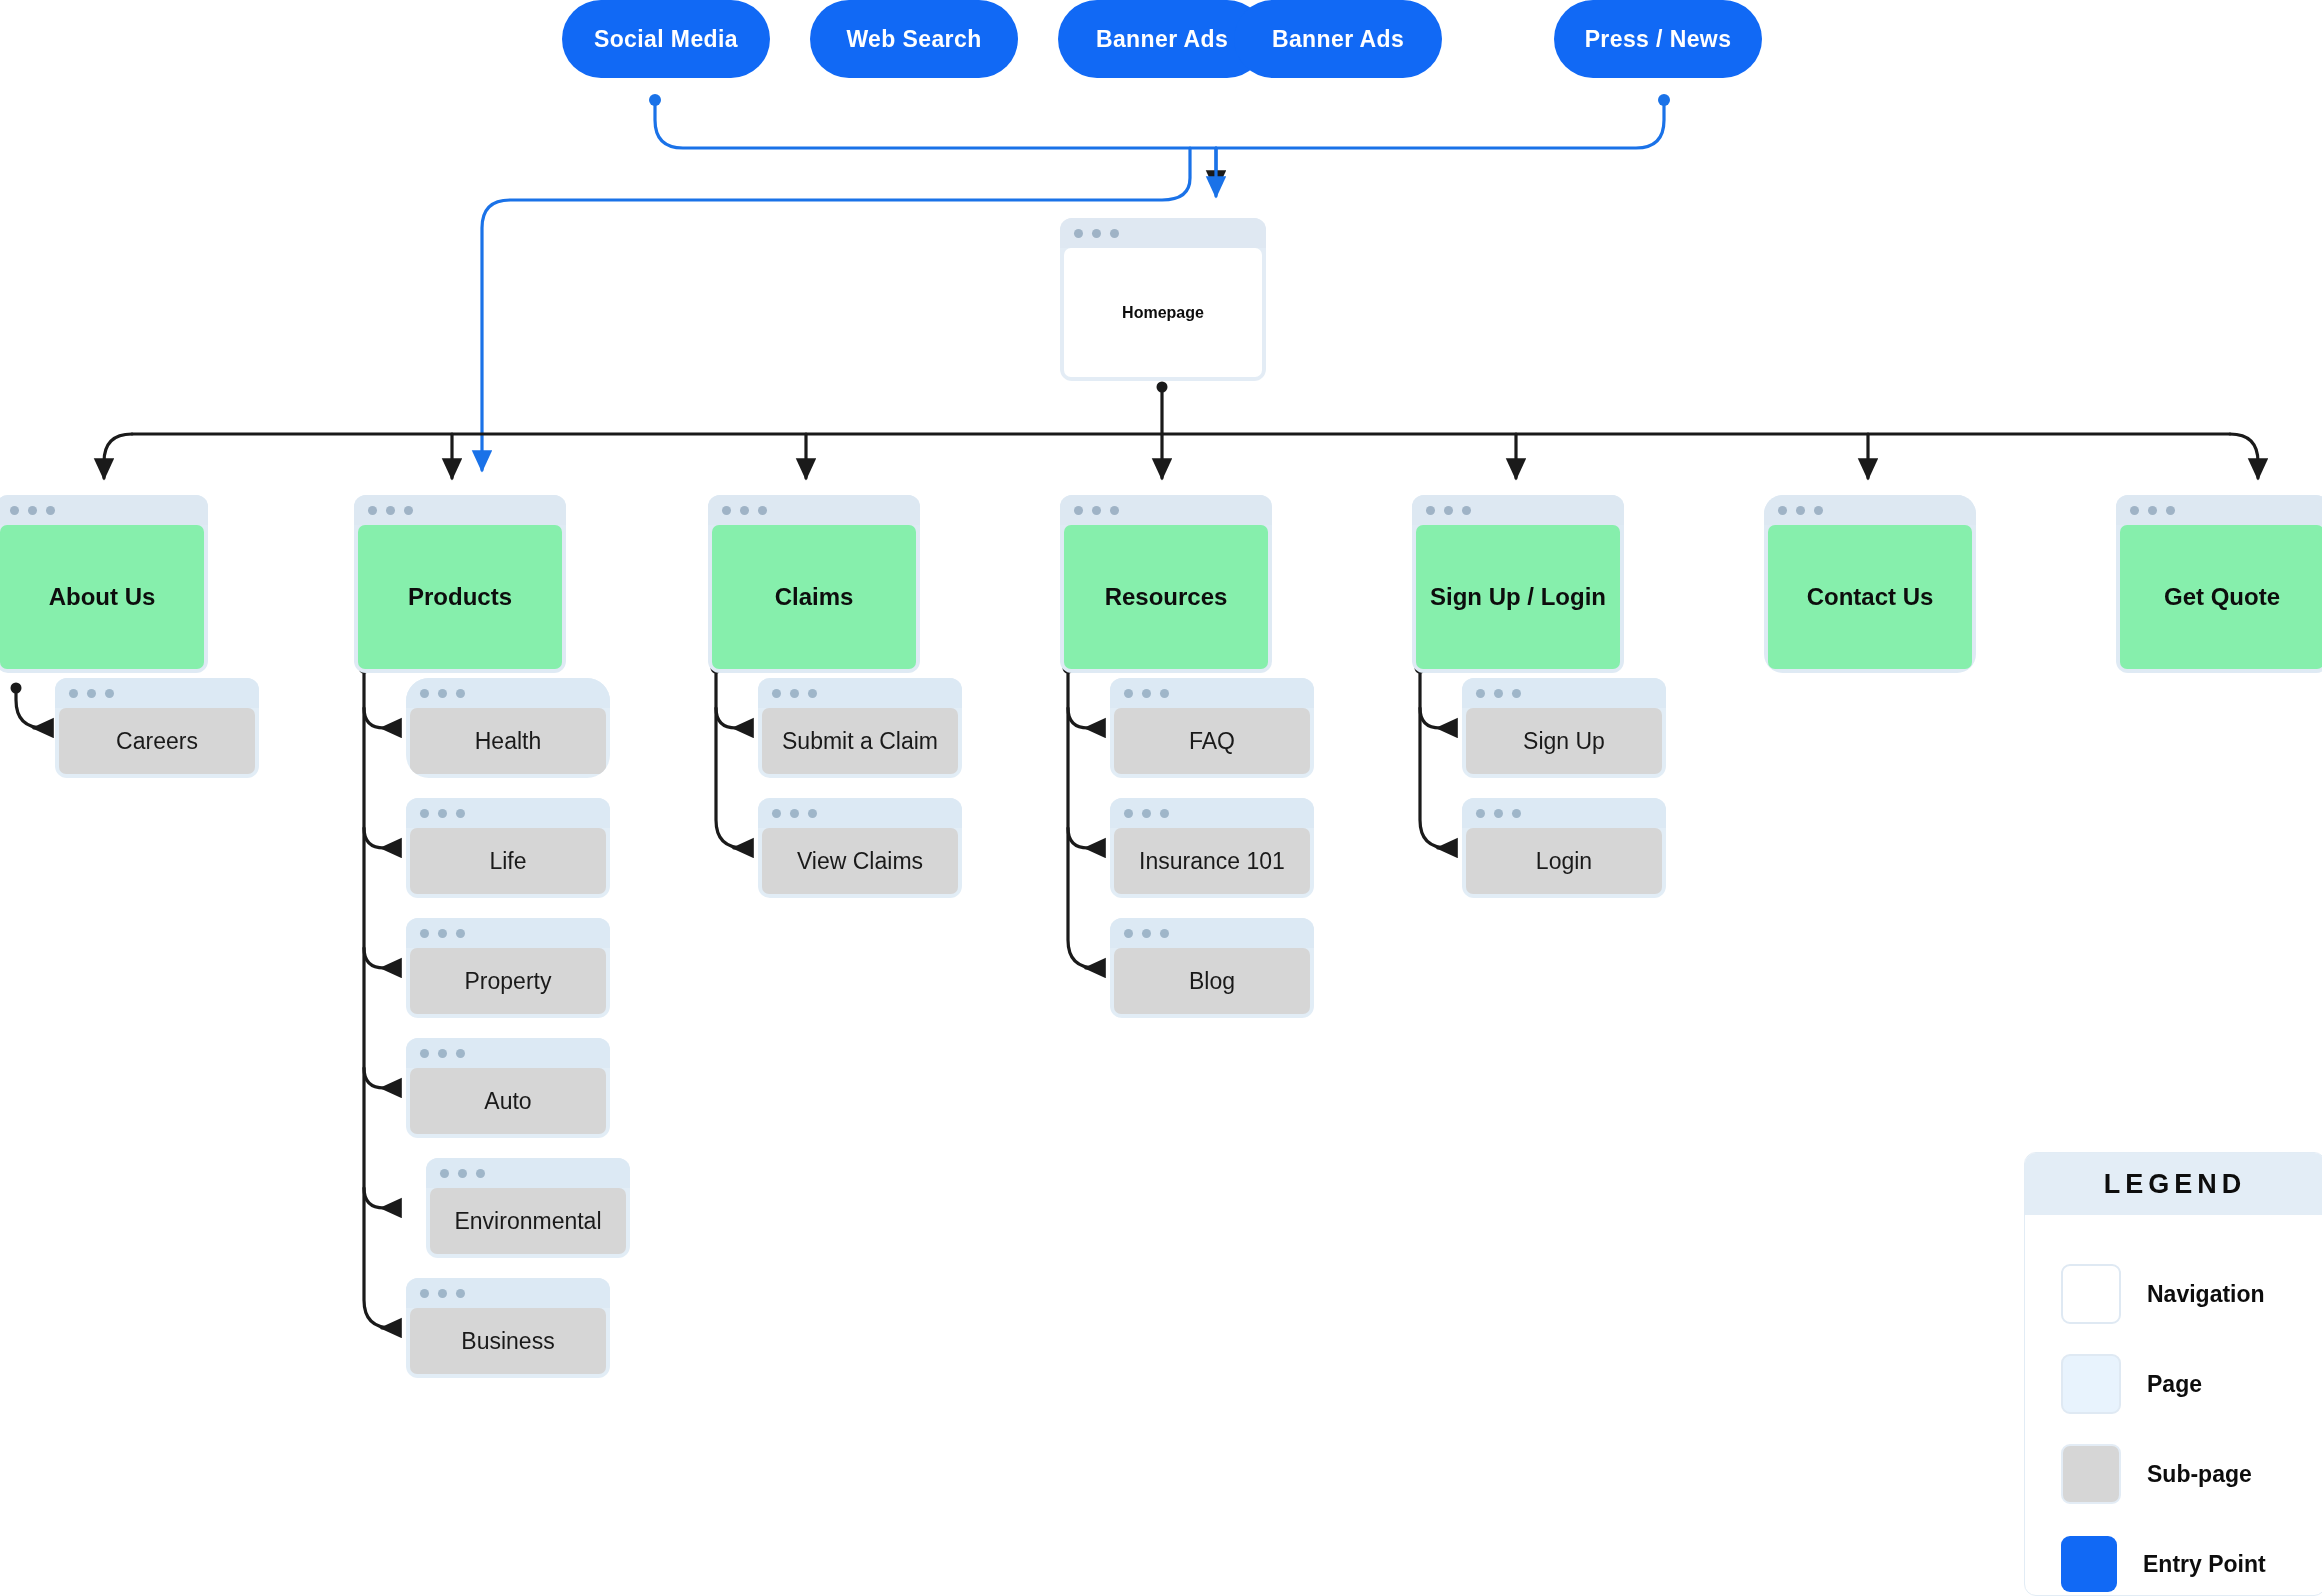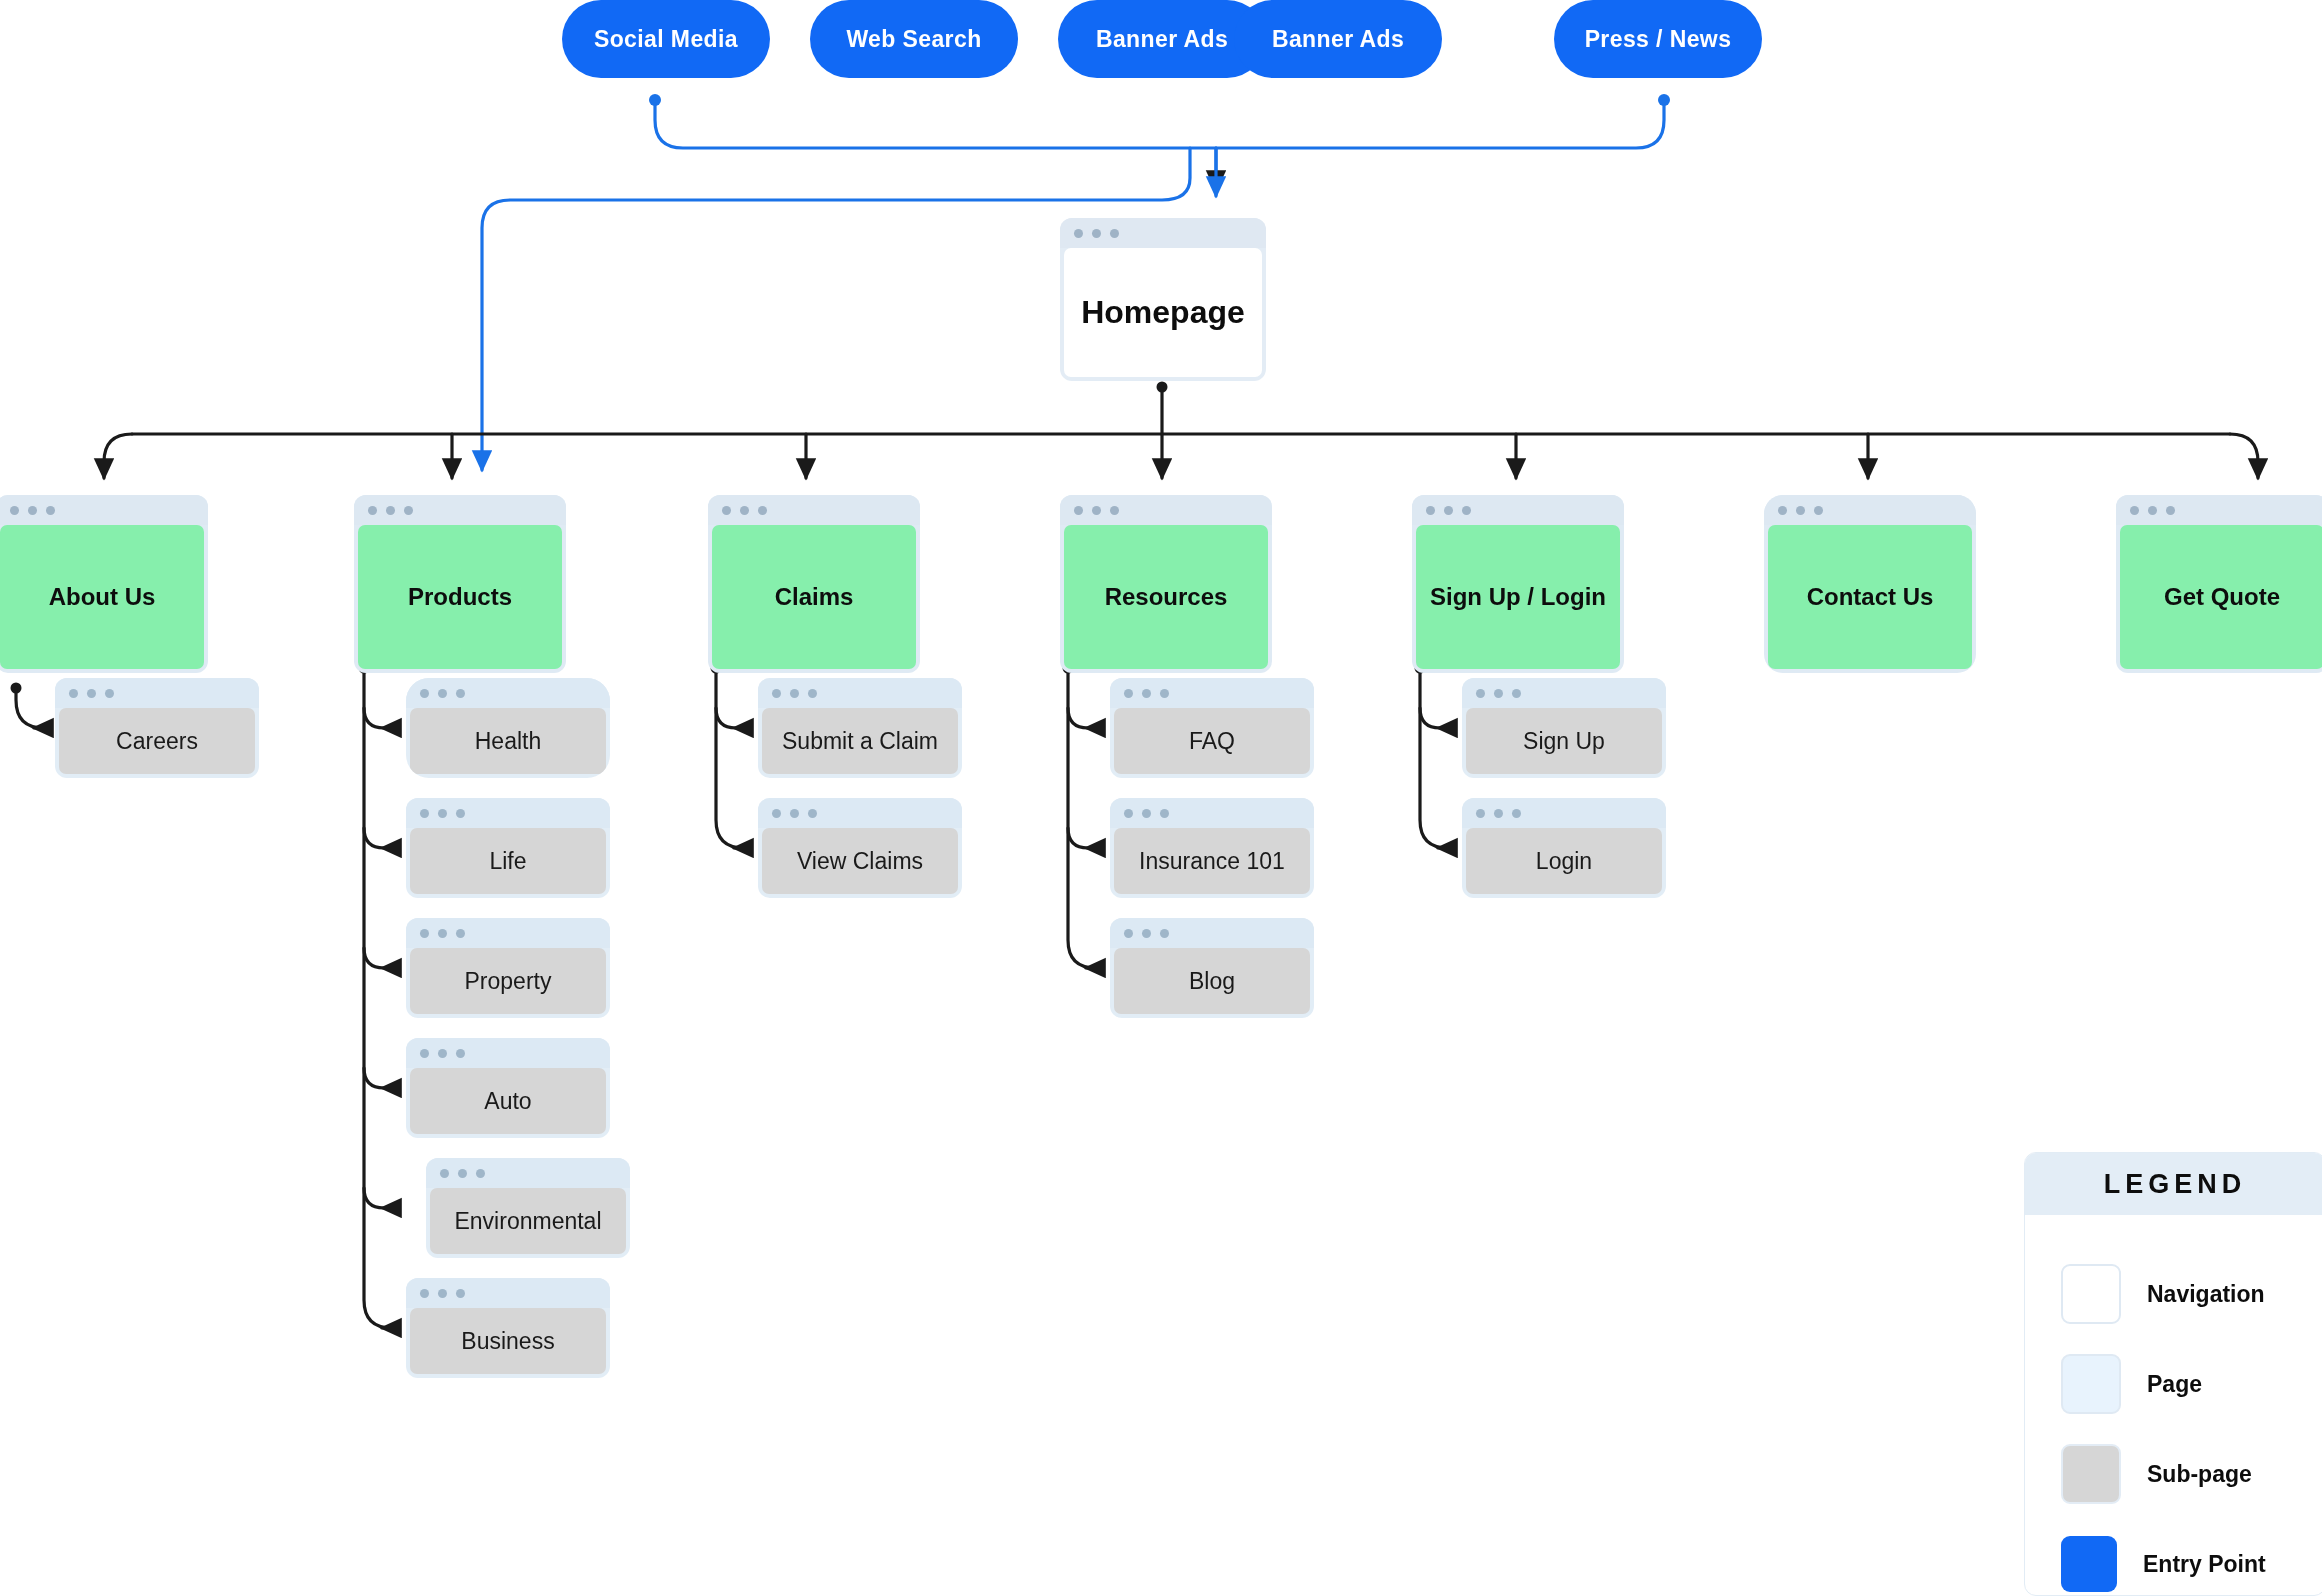--- a/index.html
+++ b/index.html
@@ -76,21 +76,21 @@
   }
 
   
   .win.nav { background: #e3ecf5; }
   .win.nav .win-bar { background: #dfe8f2; }
   .win.nav .win-bar .dot { background: #9fb3c6; }
   .win.nav .win-body {
     background: #ffffff;
     color: #0d0d0d;
     font-weight: 700;
-    font-size: 32px;
+    font-size: 16px;
     margin: 0 4px 4px 4px;
   }
 
   
   .win.page { background: #dfeaf4; }
   .win.page .win-bar { background: #dde8f2; }
   .win.page .win-bar .dot { background: #9fb3c6; }
   .win.page .win-body {
     background: #86efac;
     color: #0d0d0d;

